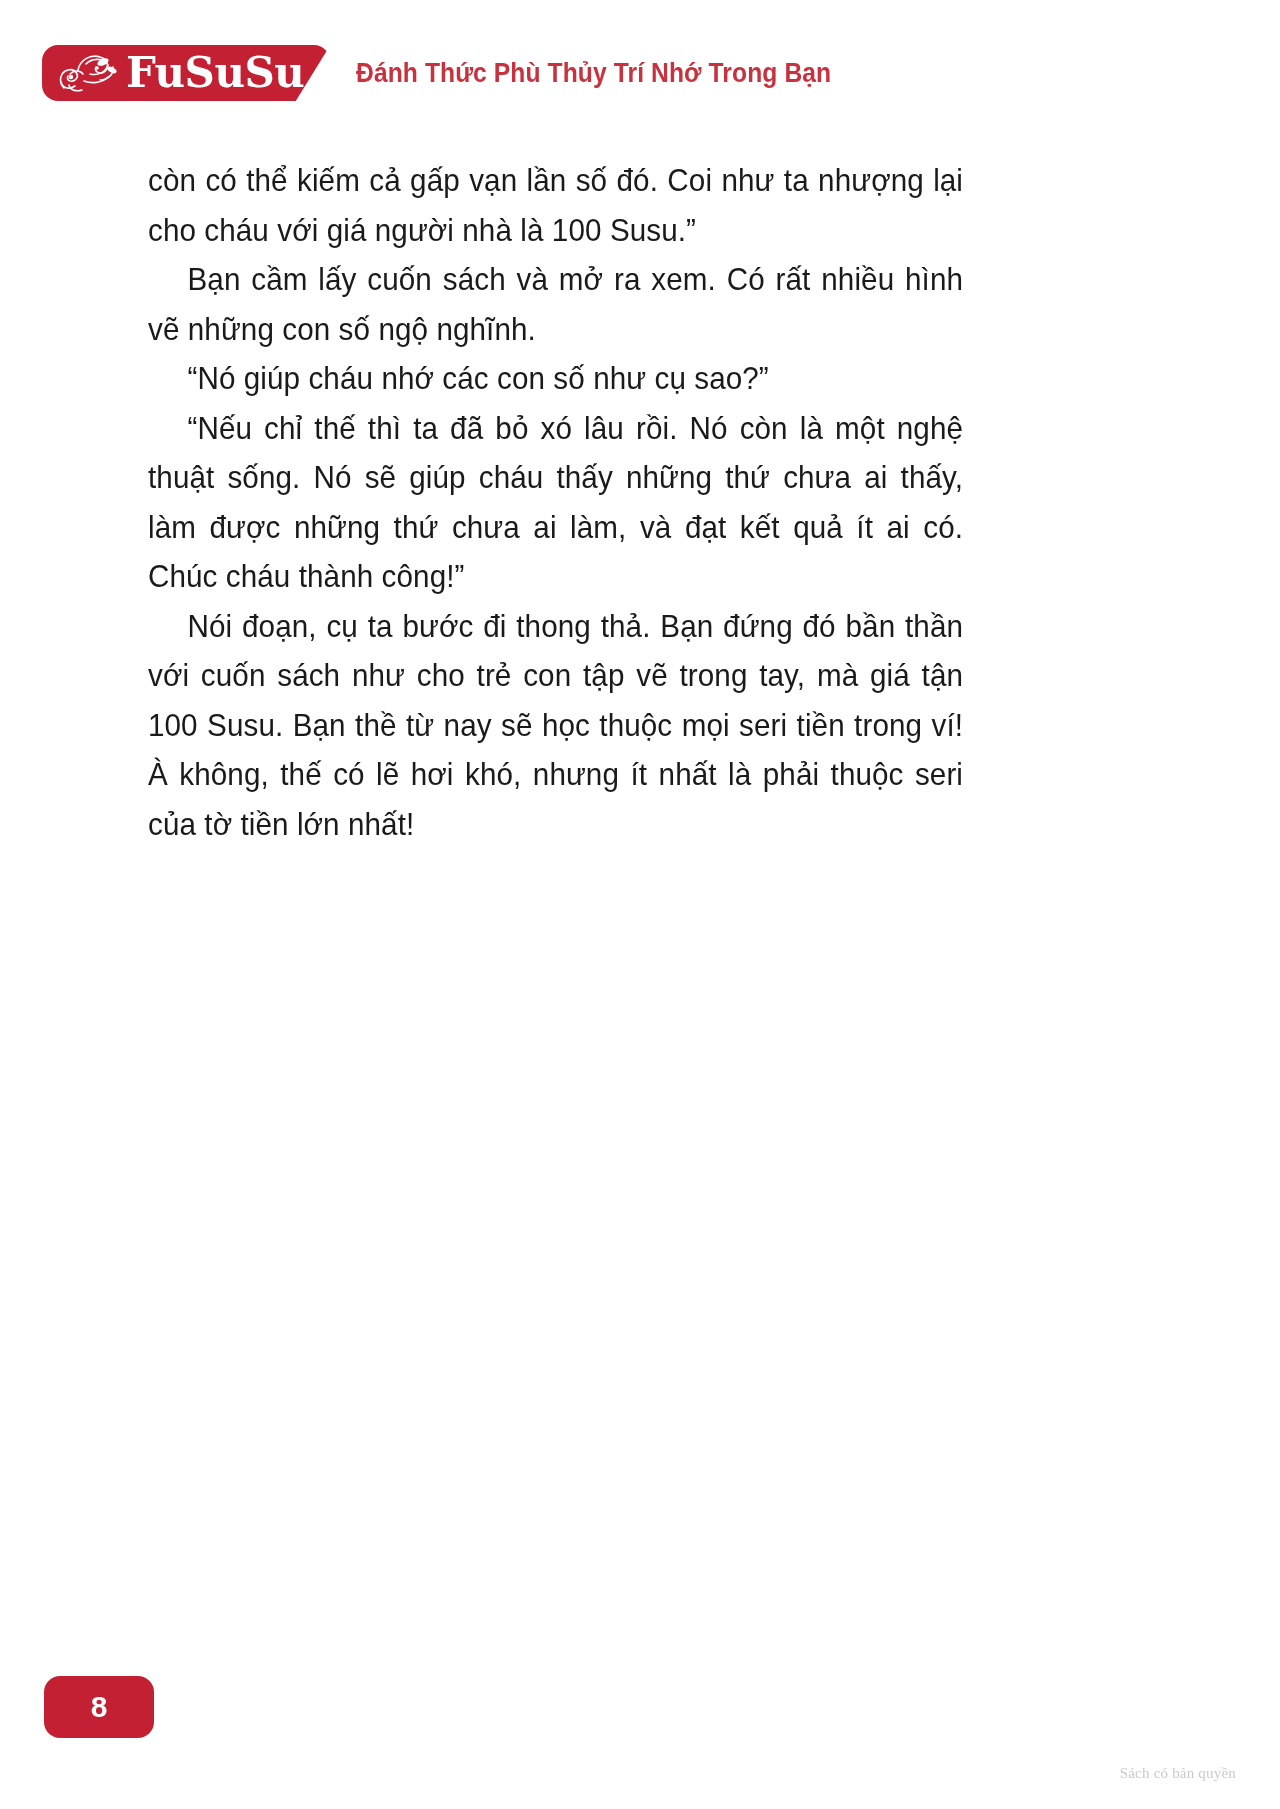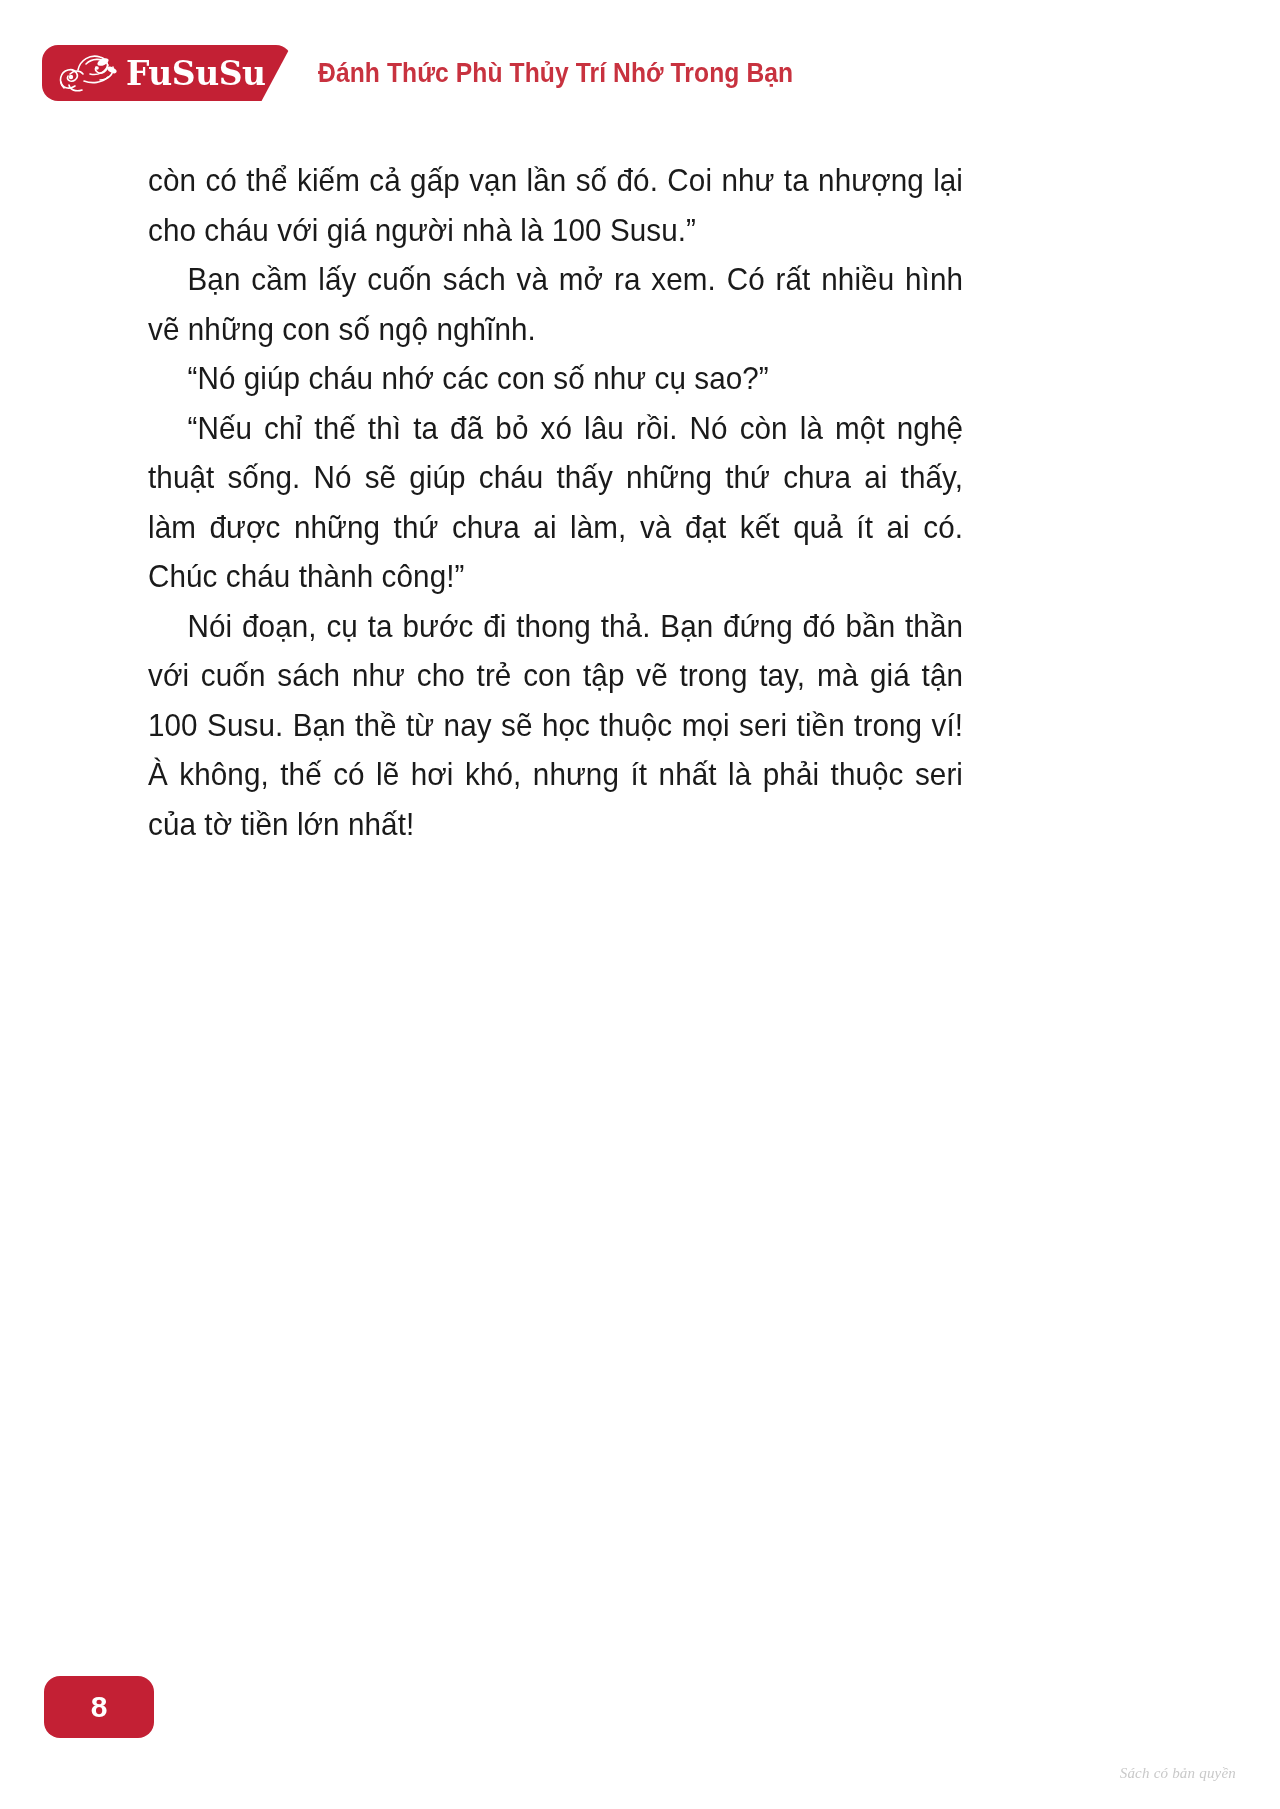--- a/index.html
+++ b/index.html
@@ -46,21 +46,21 @@
     width: 66px;
     height: 46px;
     flex: 0 0 auto;
     display: block;
   }
 
   .logo-wordmark {
     color: #ffffff;
     font-family: "DejaVu Serif", serif;
     font-weight: bold;
-    font-size: 33px;
+    font-size: 42px;
     letter-spacing: -0.5px;
     margin-left: 4px;
     white-space: nowrap;
     line-height: 1;
     font-style: normal;
   }
 
   .header-title {
     color: #c8323f;
     font-family: "Liberation Sans Narrow", "Liberation Sans", sans-serif;
@@ -127,21 +127,20 @@
 
   .copyright-mark {
     position: absolute;
     right: 44px;
     top: 1765px;
     color: #c9c9c9;
     font-family: "Liberation Serif", serif;
     font-size: 15px;
     letter-spacing: 0.2px;
     white-space: nowrap;
-    font-style: italic;
   }
 </style>
 </head>
 <body>
 
 <div class="page-header">
 
   <div class="logo-badge">
     <svg class="logo-swirl" viewBox="0 0 66 46" aria-hidden="true">
       <g fill="none" stroke="#ffffff" stroke-width="1.6" stroke-linecap="round">

